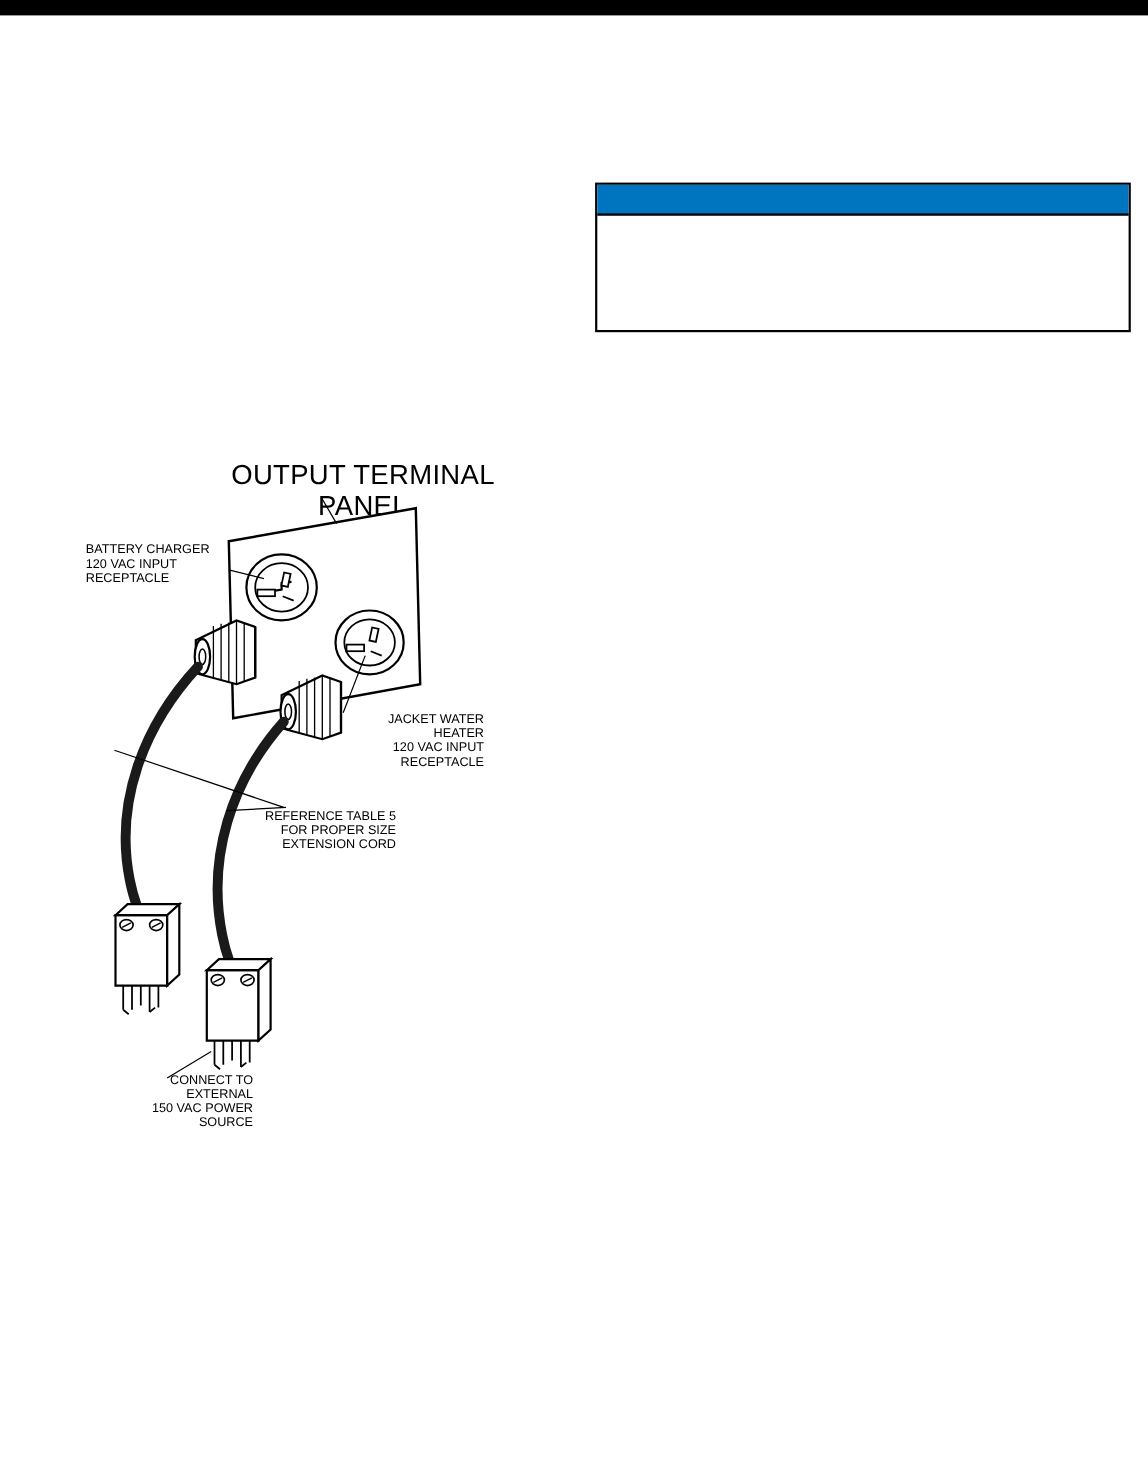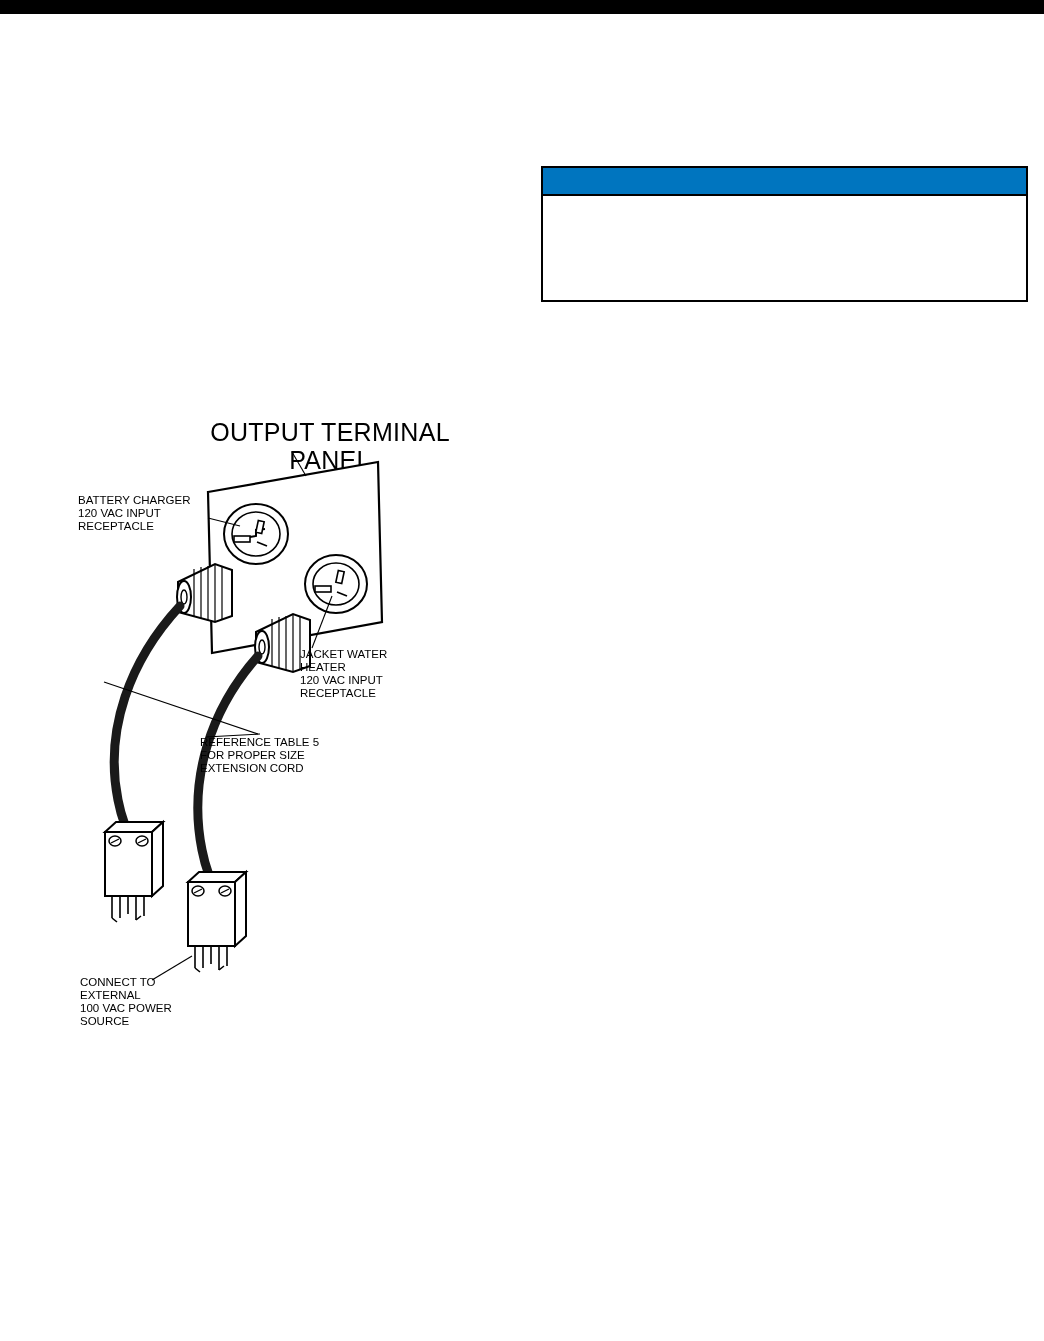--- a/index.html
+++ b/index.html
@@ -76,21 +76,21 @@
     font-size: 25px;
     line-height: 28px;
     color: #000000;
     letter-spacing: 0.3px;
   }
   .cap {
     position: absolute;
     font-size: 11.5px;
     line-height: 13px;
     color: #000000;
-    text-align: left;
+    text-align: right;
     white-space: pre-line;
   }
   .cap.right-align { text-align: left; }
   .svg-layer {
     position: absolute;
     left: 0;
     top: 0;
   }
 </style>
 </head>
@@ -215,17 +215,17 @@
 HEATER
 120 VAC INPUT
 RECEPTACLE</div>
 
     <div class="cap" style="left: 140px; top: 336px; width: 160px;">REFERENCE TABLE 5
 FOR PROPER SIZE
 EXTENSION CORD</div>
 
     <div class="cap" style="left: 20px; top: 576px; width: 150px;">CONNECT TO
 EXTERNAL
-100 VAC POWER
+150 VAC POWER
 SOURCE</div>
   </div>
 
 </div>
 
 </body></html>

